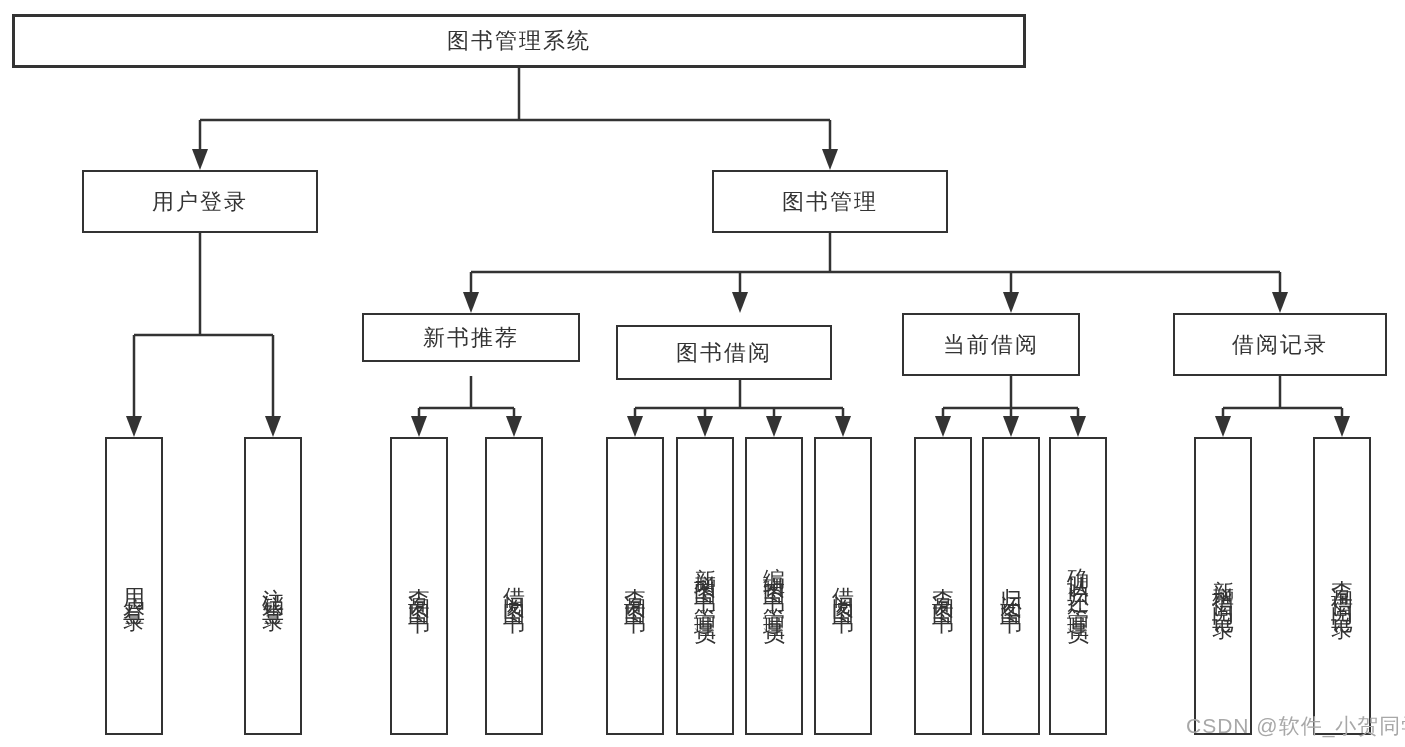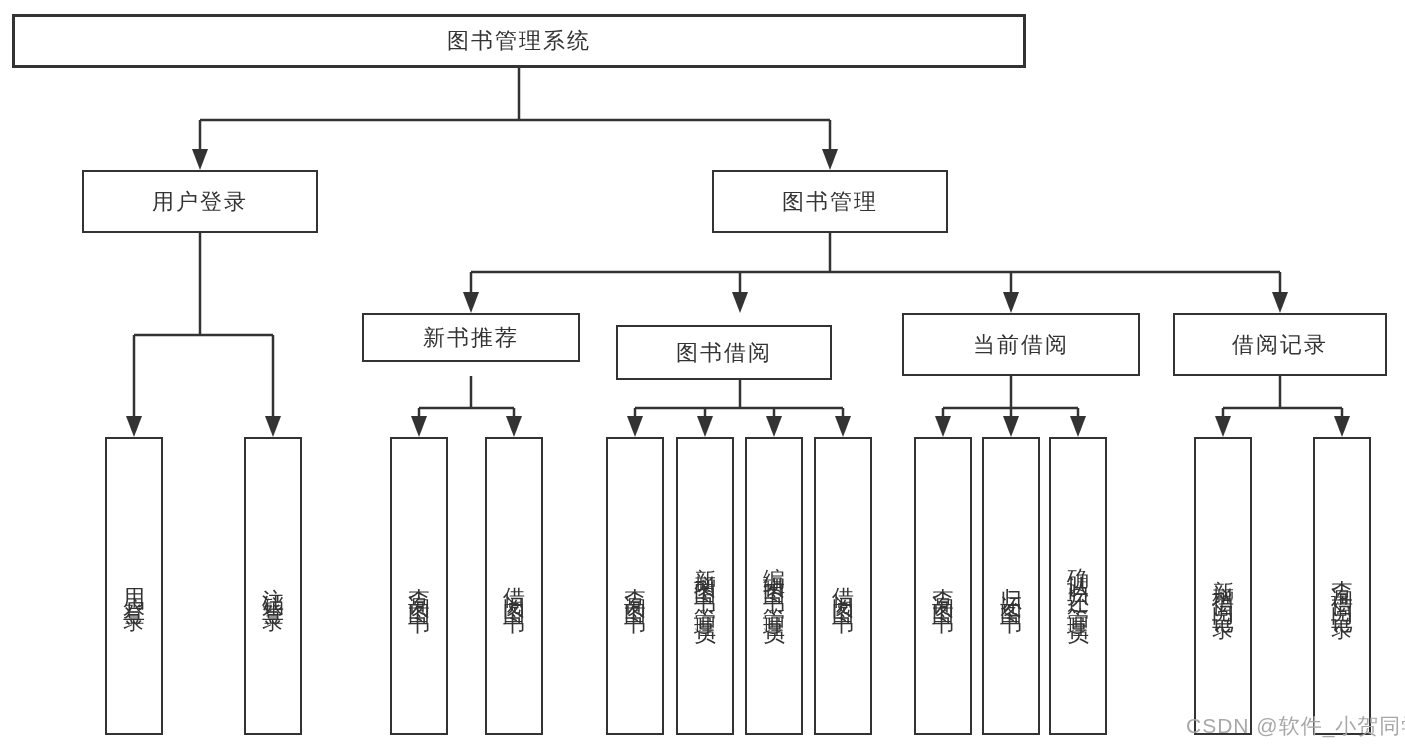--- a/index.html
+++ b/index.html
@@ -129,21 +129,21 @@
       <polygon points="1334,416 1350,416 1342,437"></polygon>
     </svg>
 
   <div class="node root" style="left:12px; top:14px; width:1014px; height:54px;">图书管理系统</div>
 
   <div class="node" style="left:82px; top:170px; width:236px; height:63px;">用户登录</div>
   <div class="node" style="left:712px; top:170px; width:236px; height:63px;">图书管理</div>
 
   <div class="node" style="left:362px; top:313px; width:218px; height:49px;">新书推荐</div>
   <div class="node" style="left:616px; top:313px; width:216px; height:55px;margin-top:12px;">图书借阅</div>
-  <div class="node" style="left:902px; top:313px; width:238px; height:63px;">当前借阅</div>
+  <div class="node" style="left:902px; top:313px; width:178px; height:63px;">当前借阅</div>
   <div class="node" style="left:1173px; top:313px; width:214px; height:63px;">借阅记录</div>
 
   <div class="leaf" style="left:105px;">
     <span class="vtext">用户登录</span>
   </div>
   <div class="leaf" style="left:244px;">
     <span class="vtext">注销登录</span>
   </div>
 
   <div class="leaf" style="left:390px;">

